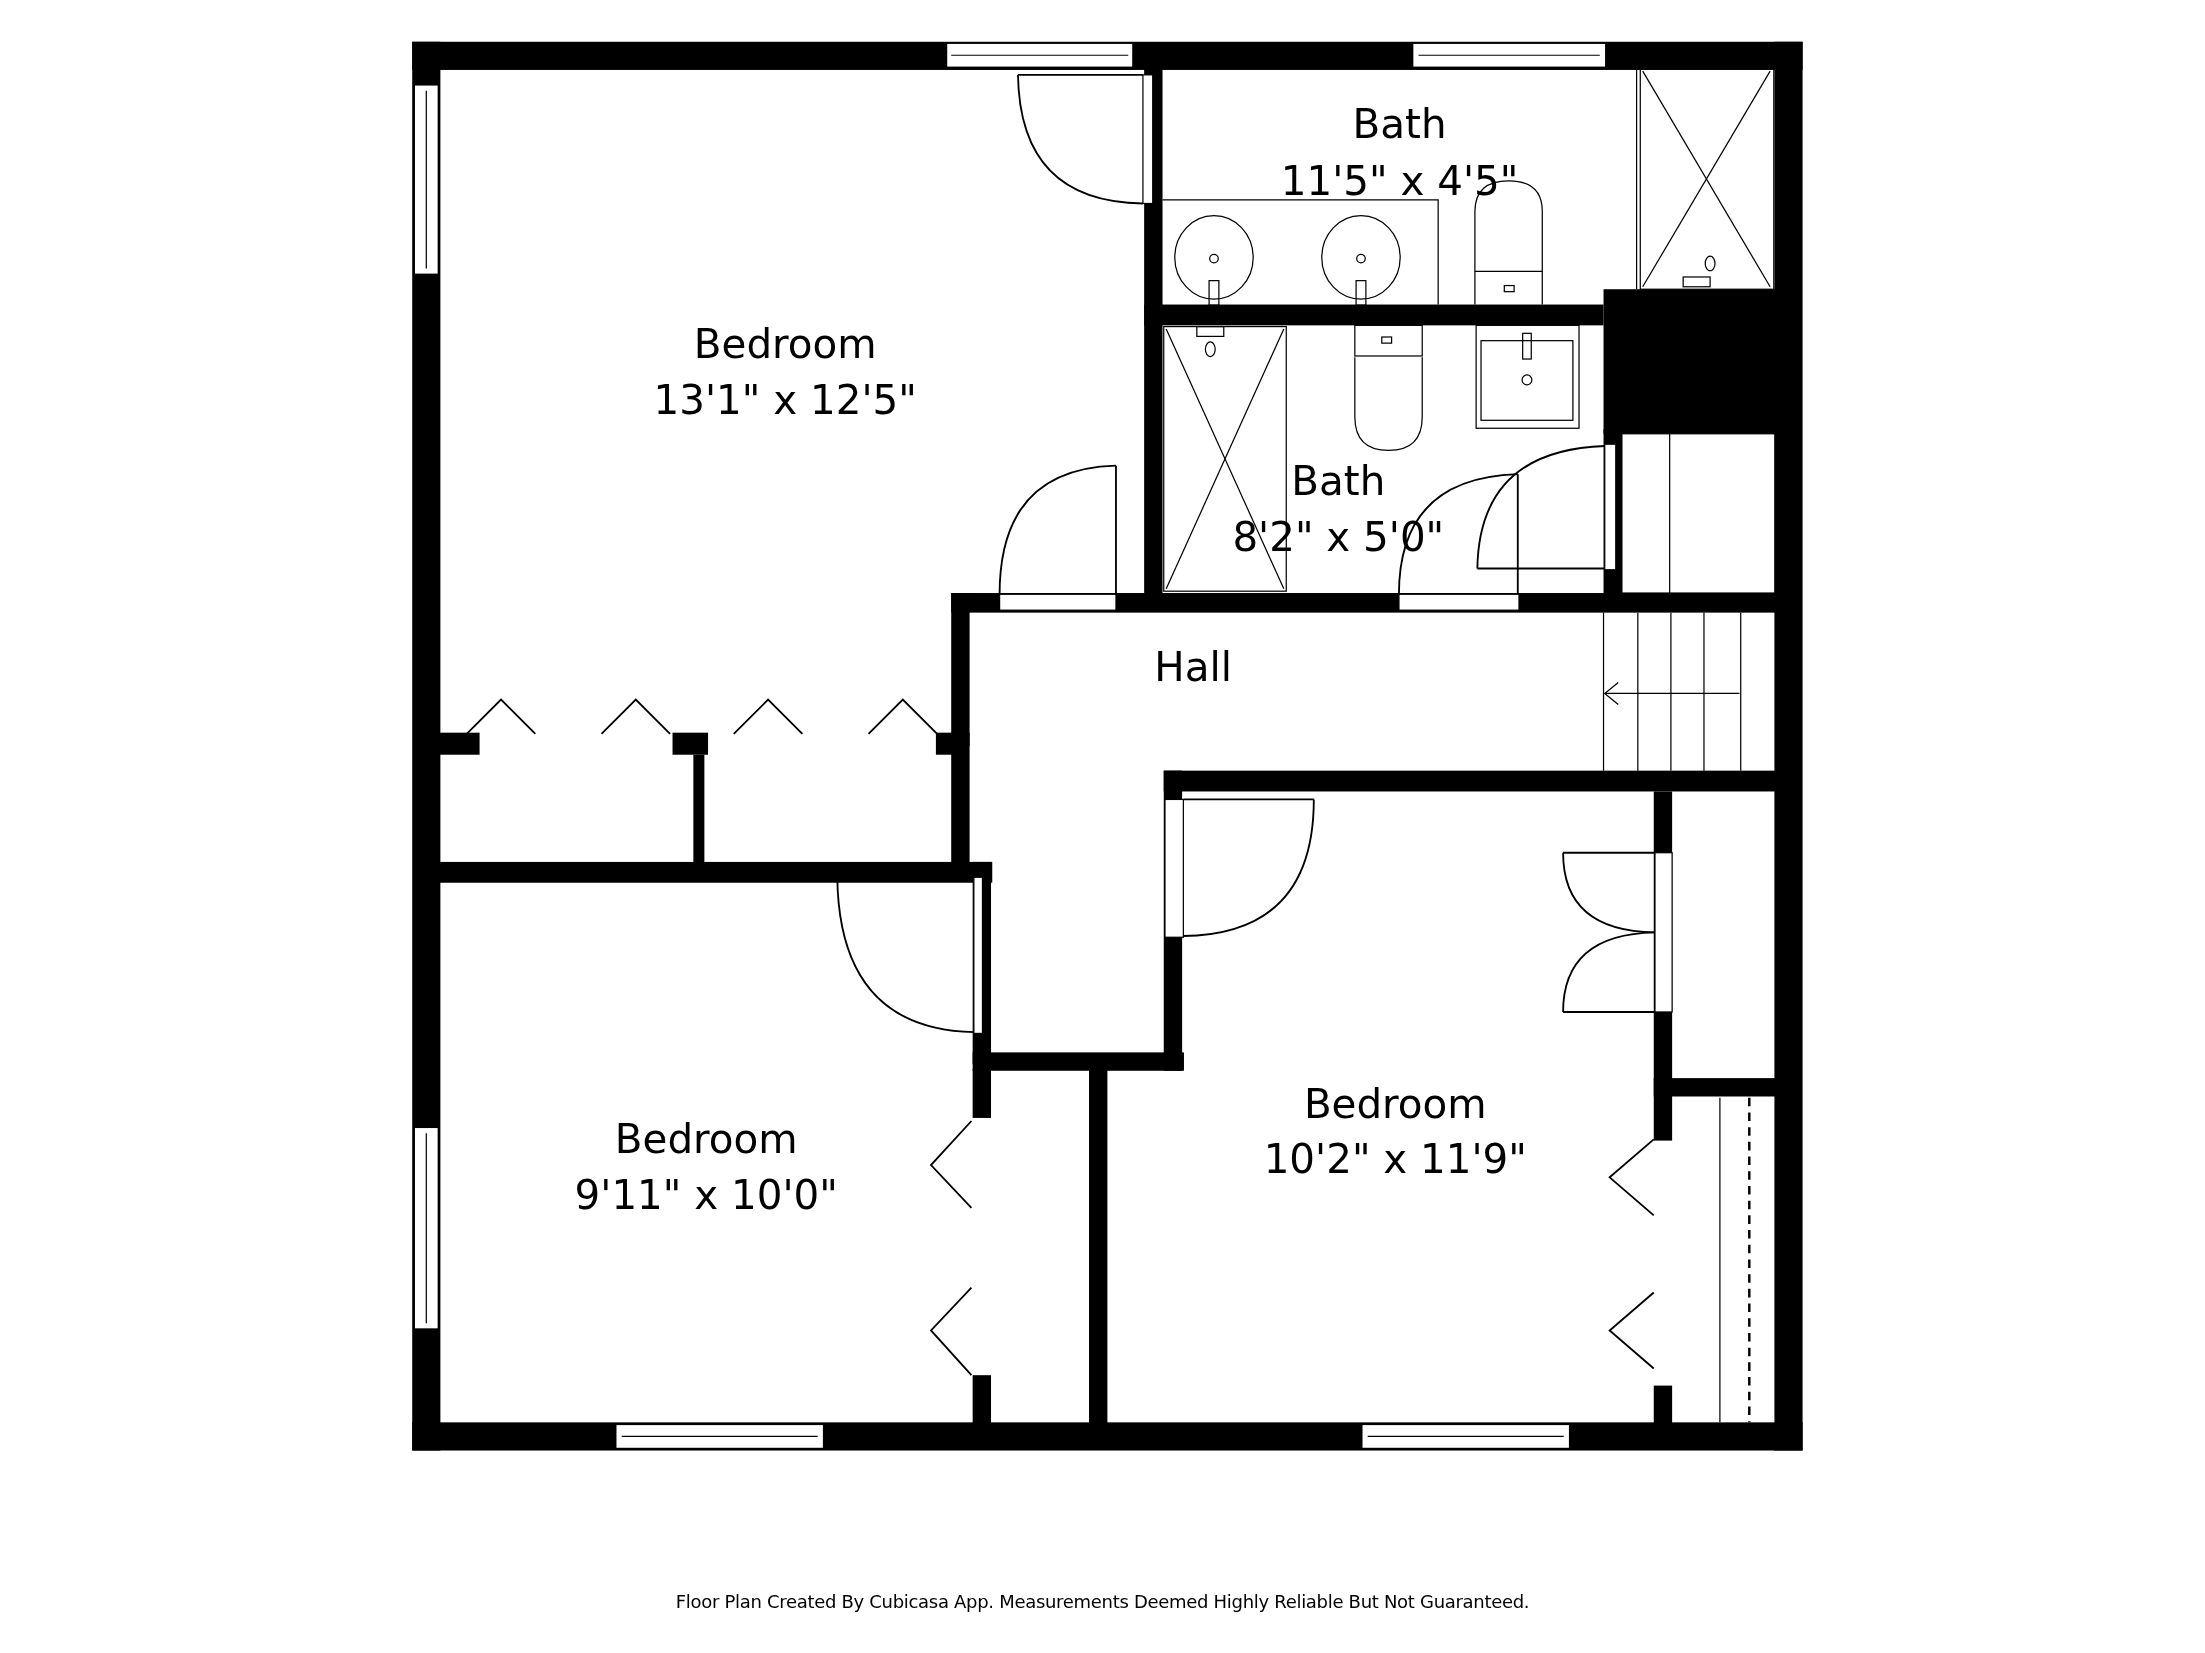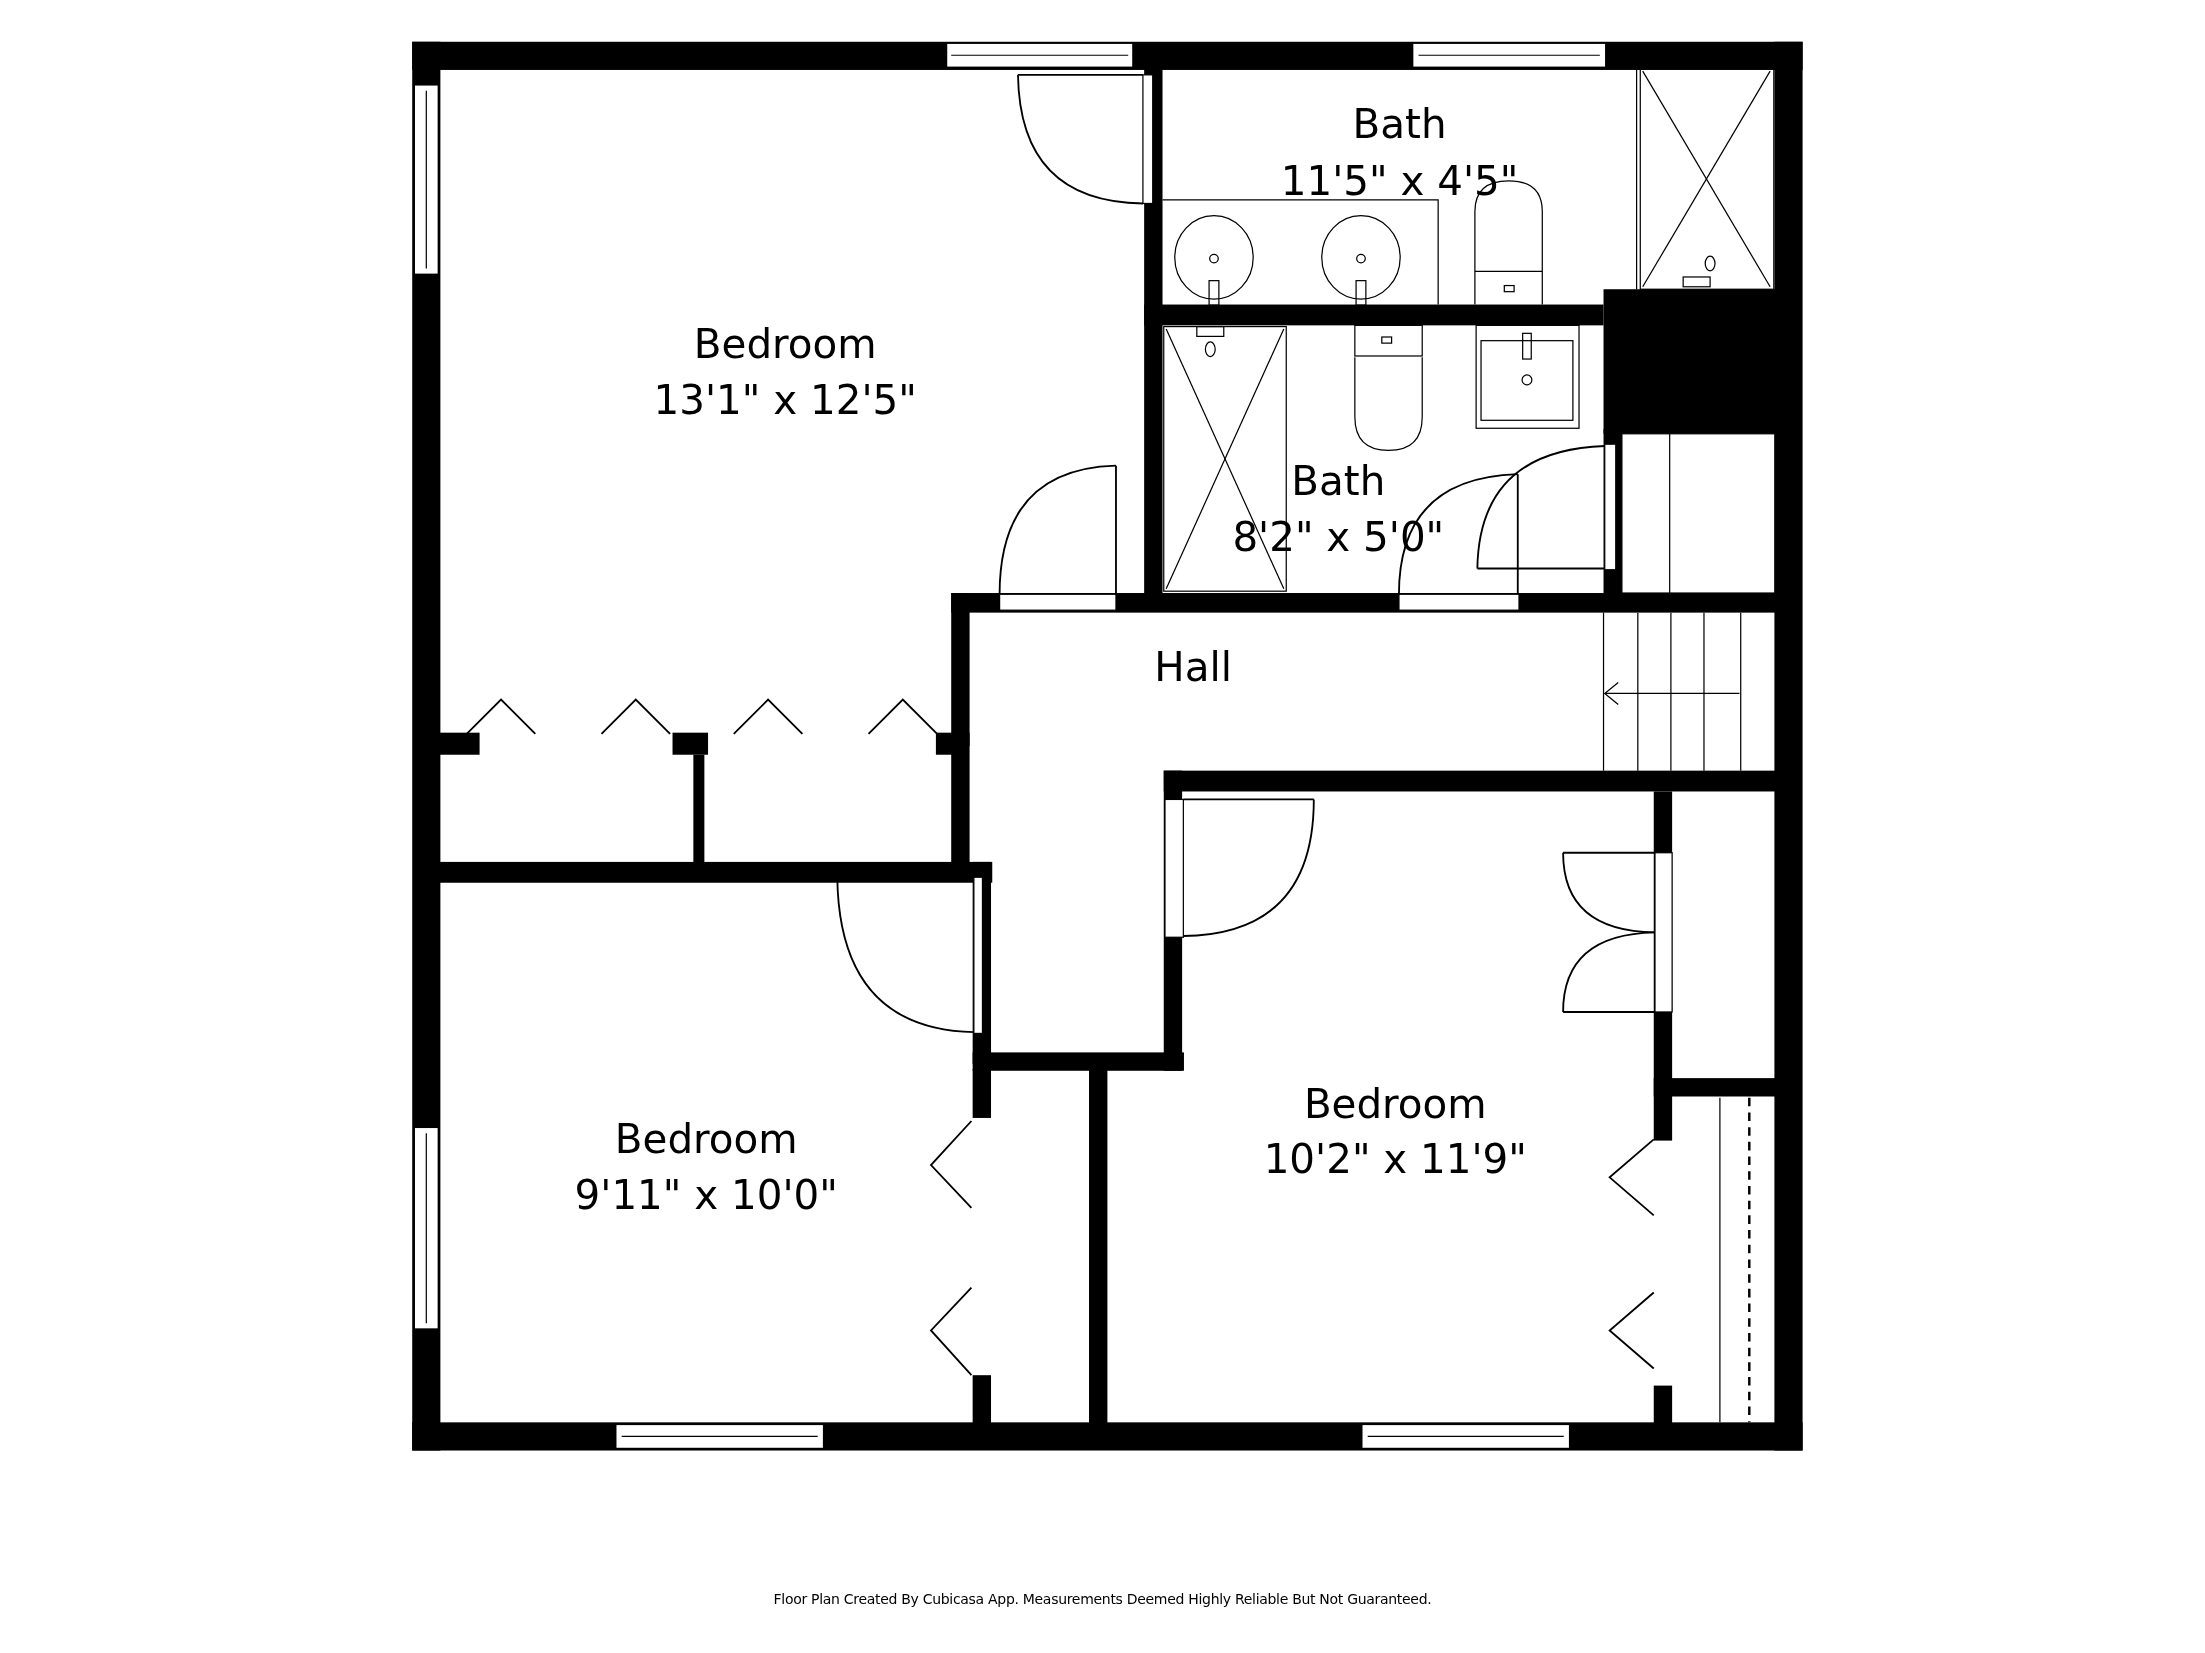--- a/index.html
+++ b/index.html
@@ -14,21 +14,21 @@
       font-family: "DejaVu Sans", sans-serif;
       font-size: 66px;
       fill: #000000;
       text-anchor: middle;
     }
     .room-label.dim { font-size: 66px; }
     #footer {
       position: absolute; left: 0; width: 2205px; top: 1591px;
       text-align: center;
       font-family: "DejaVu Sans", sans-serif;
-      font-size: 14px; color: #000000;
+      font-size: 18px; color: #000000;
       letter-spacing: -0.3px;
     }
   </style>
 </head>
 <body>
 
 <svg id="plan" viewBox="0 0 3600 2700" xmlns="http://www.w3.org/2000/svg">
 
   <g>
 

